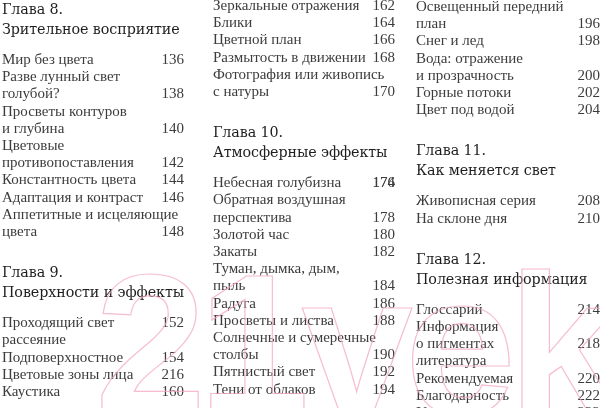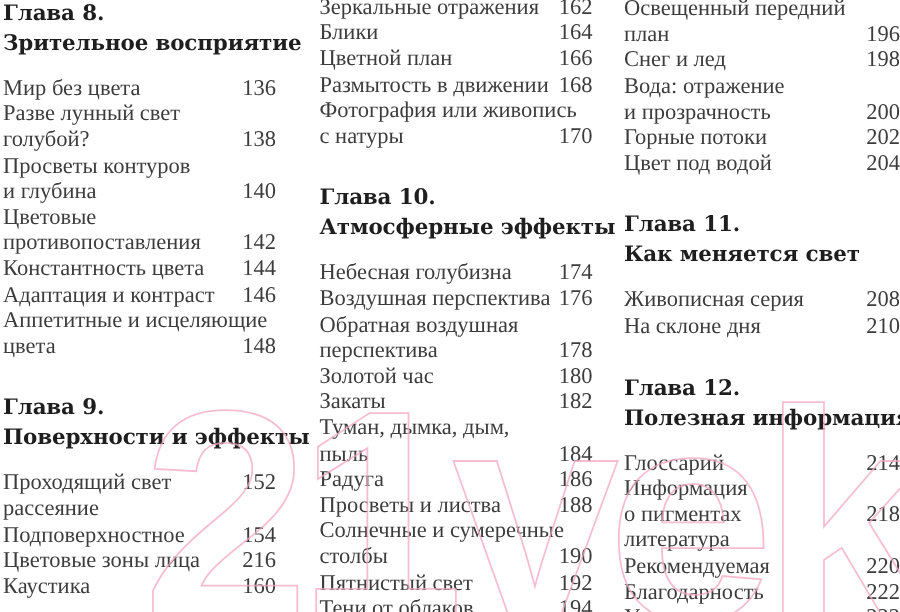--- a/index.html
+++ b/index.html
@@ -23,21 +23,21 @@
     .col {
       position: absolute;
       top: 0;
     }
     .col-1 { left: 2px;   width: 182px; top: -1px; }
     .col-2 { left: 213px; width: 182px; top: -3px; }
     .col-3 { left: 416px; width: 184px; top: -2px; }
 
     .chapter {
       font-family: "DejaVu Serif", "Liberation Serif", serif;
-      font-weight: bold;
+      font-weight: normal;
       color: #1e1e1e;
       font-size: 14.3px;
       line-height: 20px;
       letter-spacing: -0.1px;
     }
     .chapter .ch-num { display: block; }
     .chapter .ch-title { display: block; white-space: nowrap; }
     .entries { margin-top: 12px; }
     .entry {
       position: relative;
@@ -175,21 +175,20 @@
     <div class="chapter">
       <span class="ch-num">Глава 10.</span>
       <span class="ch-title">Атмосферные эффекты</span>
     </div>
     <div class="entries">
       <div class="entry">
         <span class="title-line">Небесная голубизна</span>
         <span class="page-num">174</span>
       </div>
       <div class="entry">
-        <span class="title-line">Воздушная перспектива</span>
         <span class="page-num">176</span>
       </div>
       <div class="entry">
         <span class="title-line">Обратная воздушная</span>
         <span class="title-line">перспектива</span>
         <span class="page-num">178</span>
       </div>
       <div class="entry">
         <span class="title-line">Золотой час</span>
         <span class="page-num">180</span>

